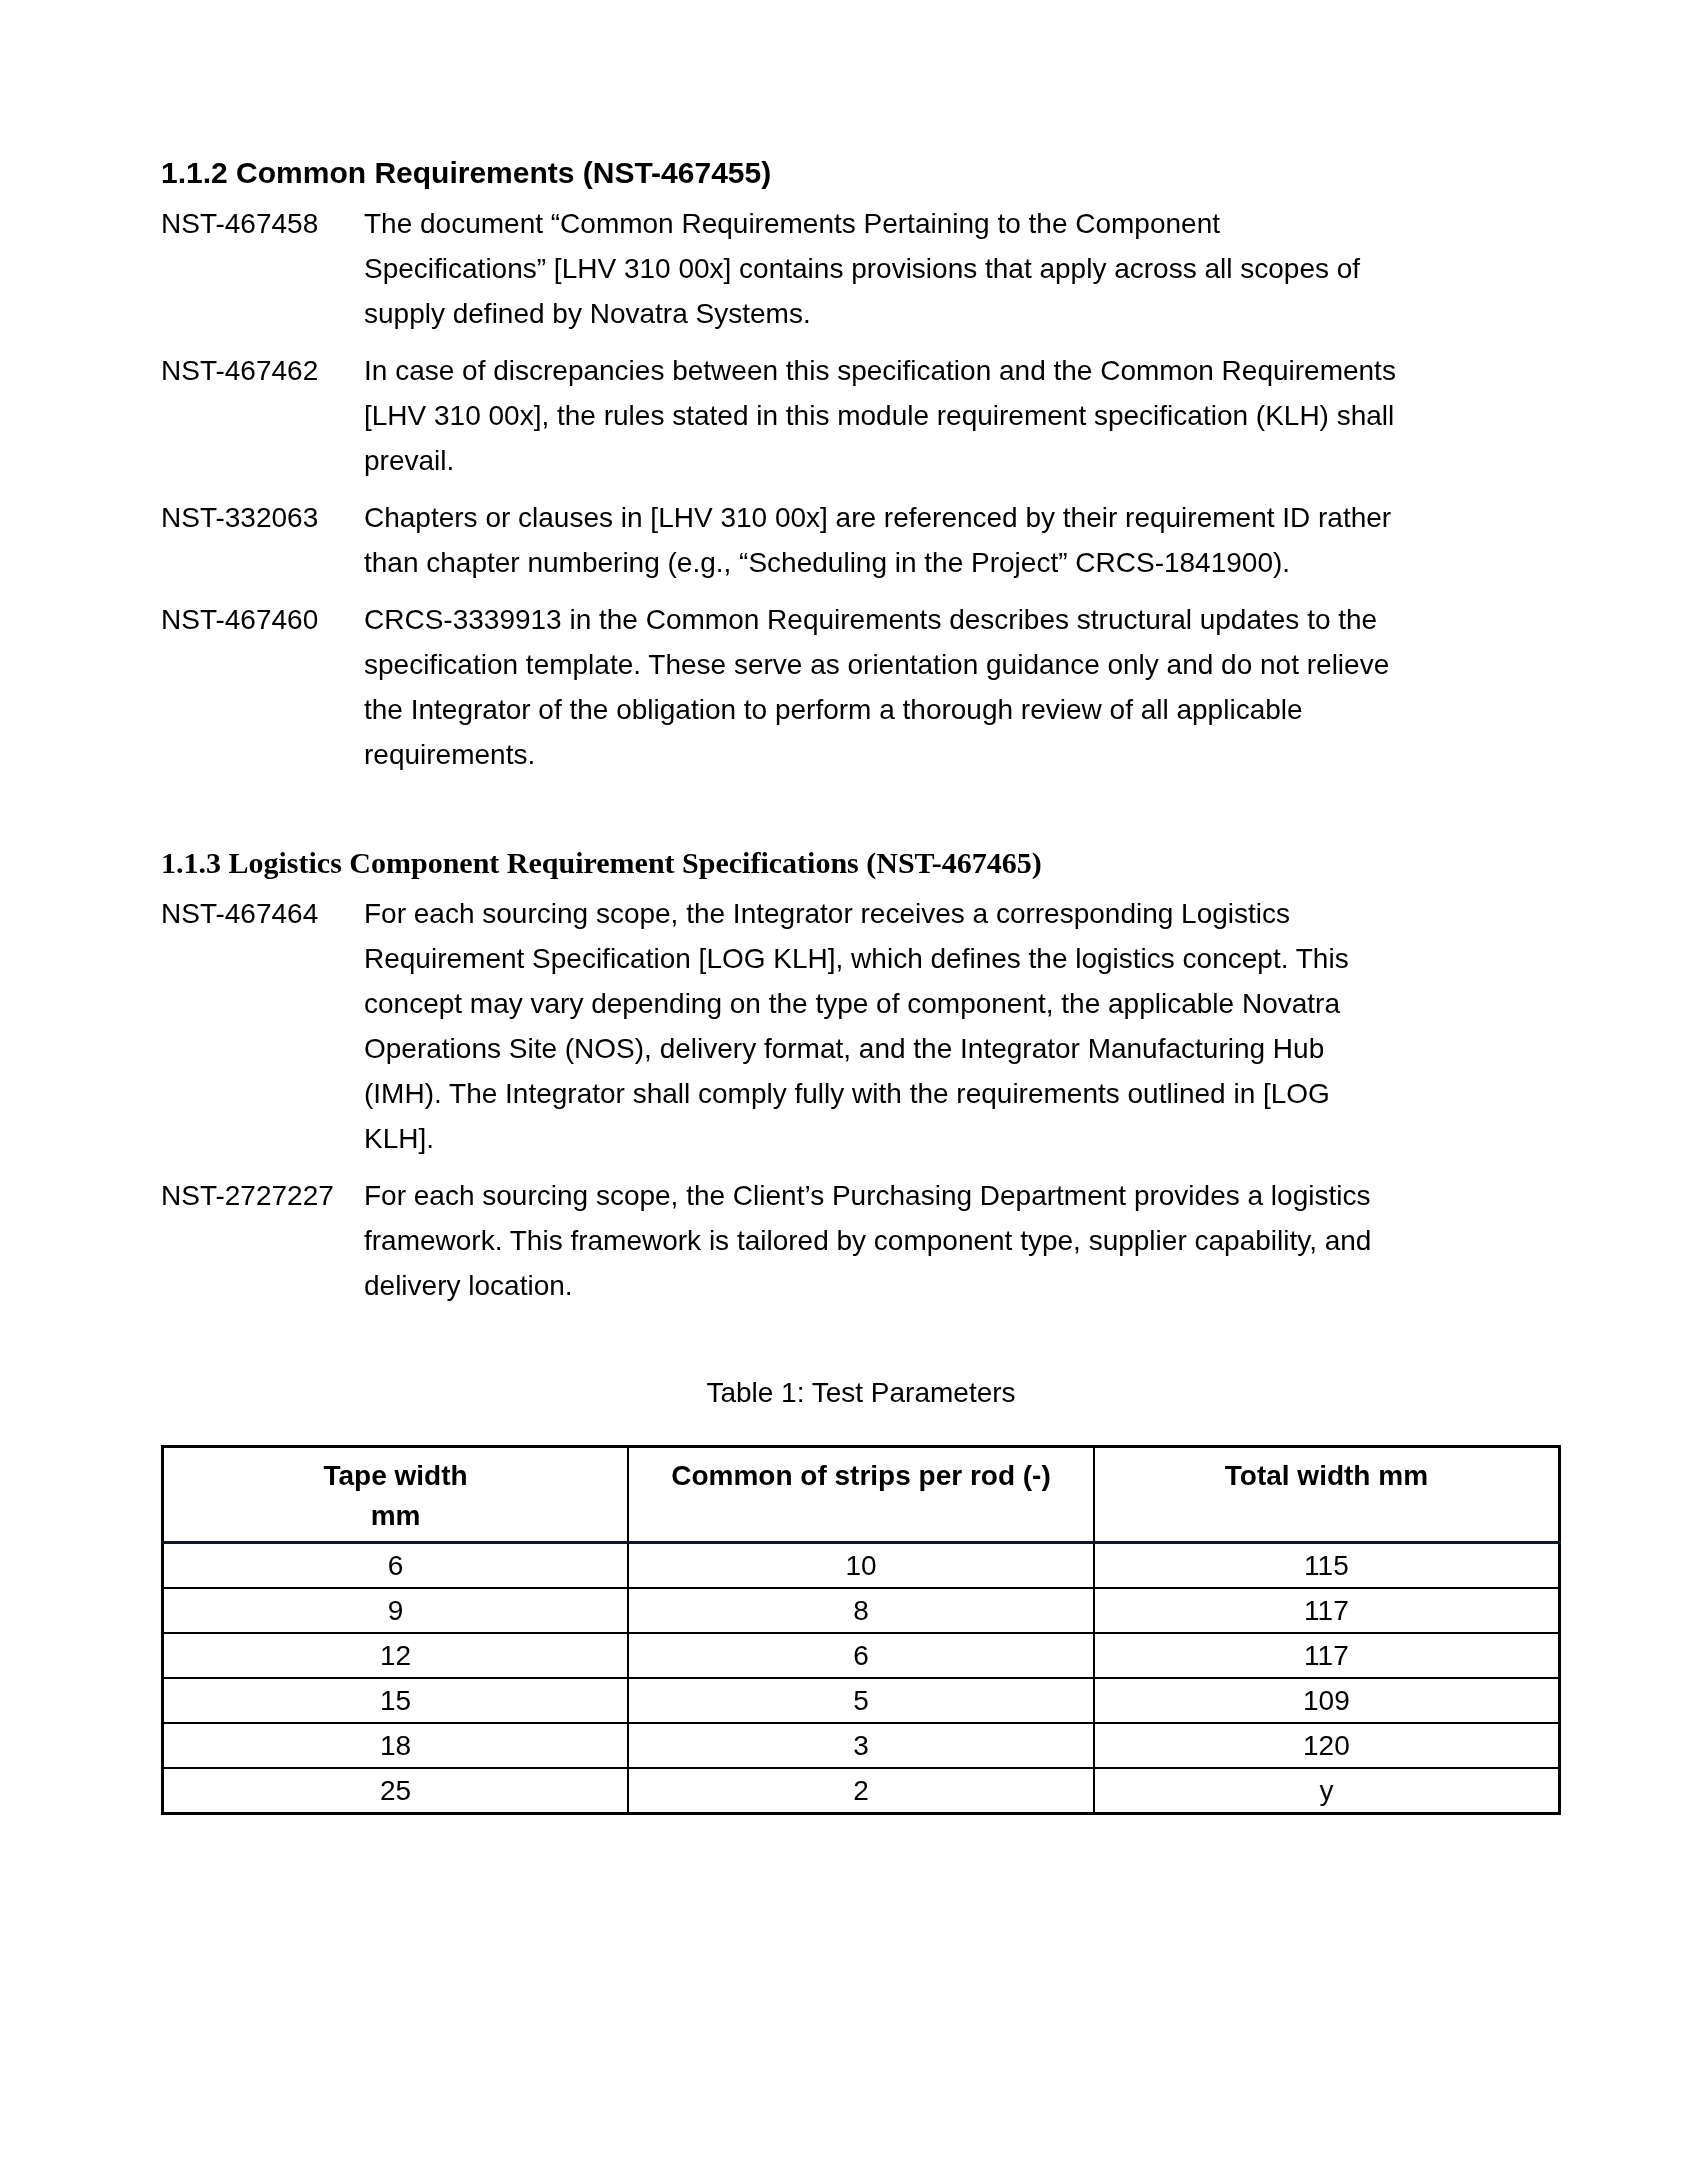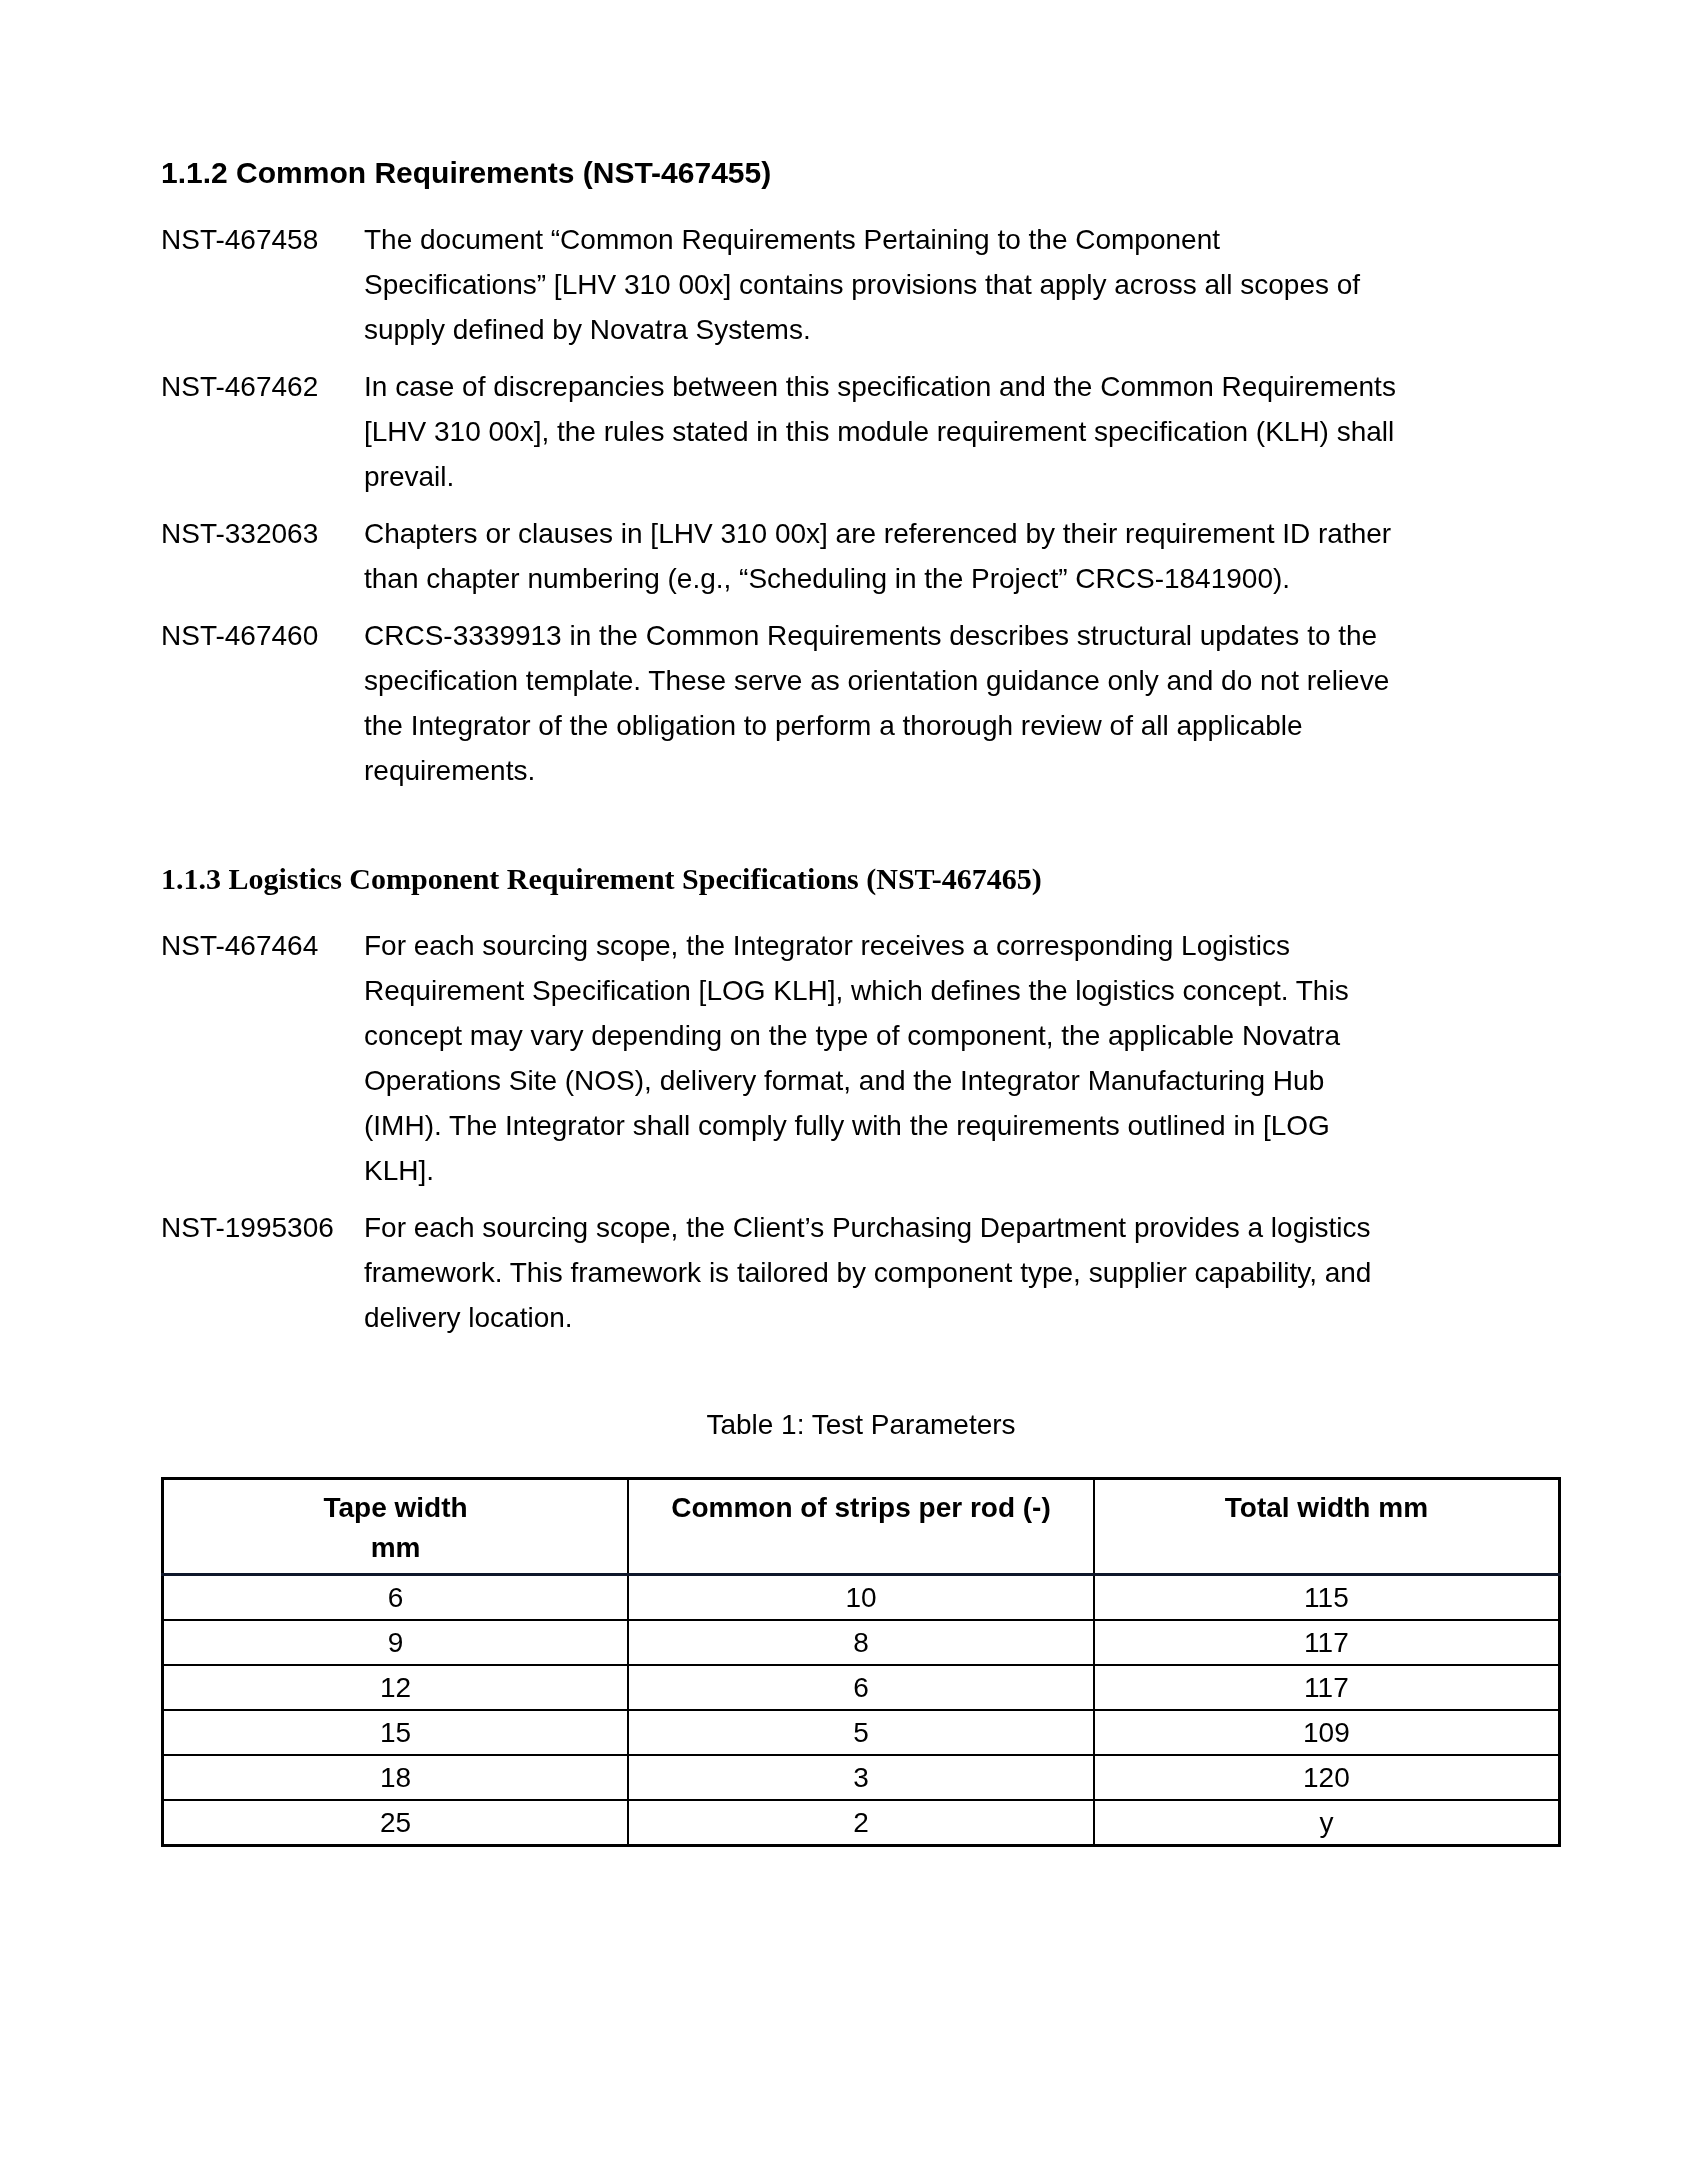--- a/index.html
+++ b/index.html
@@ -23,21 +23,21 @@
     line-height: 48px;
     margin: 0;
     white-space: pre-line;
   }
   .section-heading.second { margin-top: 62px; font-family: Liberation Serif, serif; }
   .req {
     display: flex;
     align-items: flex-start;
     margin-top: 12px;
   }
-  .section-heading + .req { margin-top: 20px; justify-content: space-between; }
+  .section-heading + .req { margin-top: 4px; justify-content: space-between; }
   .req-id {
     flex: 0 0 203px;
     font-size: 28px;
     line-height: 45px;
     white-space: pre;
   }
   .req-text {
     flex: 1 1 auto;
     font-size: 28px;
     line-height: 45px;
@@ -115,21 +115,21 @@
   <div class="req">
     <div class="req-id">NST-467464</div>
     <div class="req-text">For each sourcing scope, the Integrator receives a corresponding Logistics
 Requirement Specification [LOG KLH], which defines the logistics concept. This
 concept may vary depending on the type of component, the applicable Novatra
 Operations Site (NOS), delivery format, and the Integrator Manufacturing Hub
 (IMH). The Integrator shall comply fully with the requirements outlined in [LOG
 KLH].</div>
   </div>
   <div class="req">
-    <div class="req-id">NST-1995306</div>
+    <div class="req-id">NST-2727227</div>
     <div class="req-text">For each sourcing scope, the Client’s Purchasing Department provides a logistics
 framework. This framework is tailored by component type, supplier capability, and
 delivery location.</div>
   </div>
 
   <div class="table-caption">Table 1: Test Parameters</div>
 
   <table class="params">
     <thead>
       <tr>

